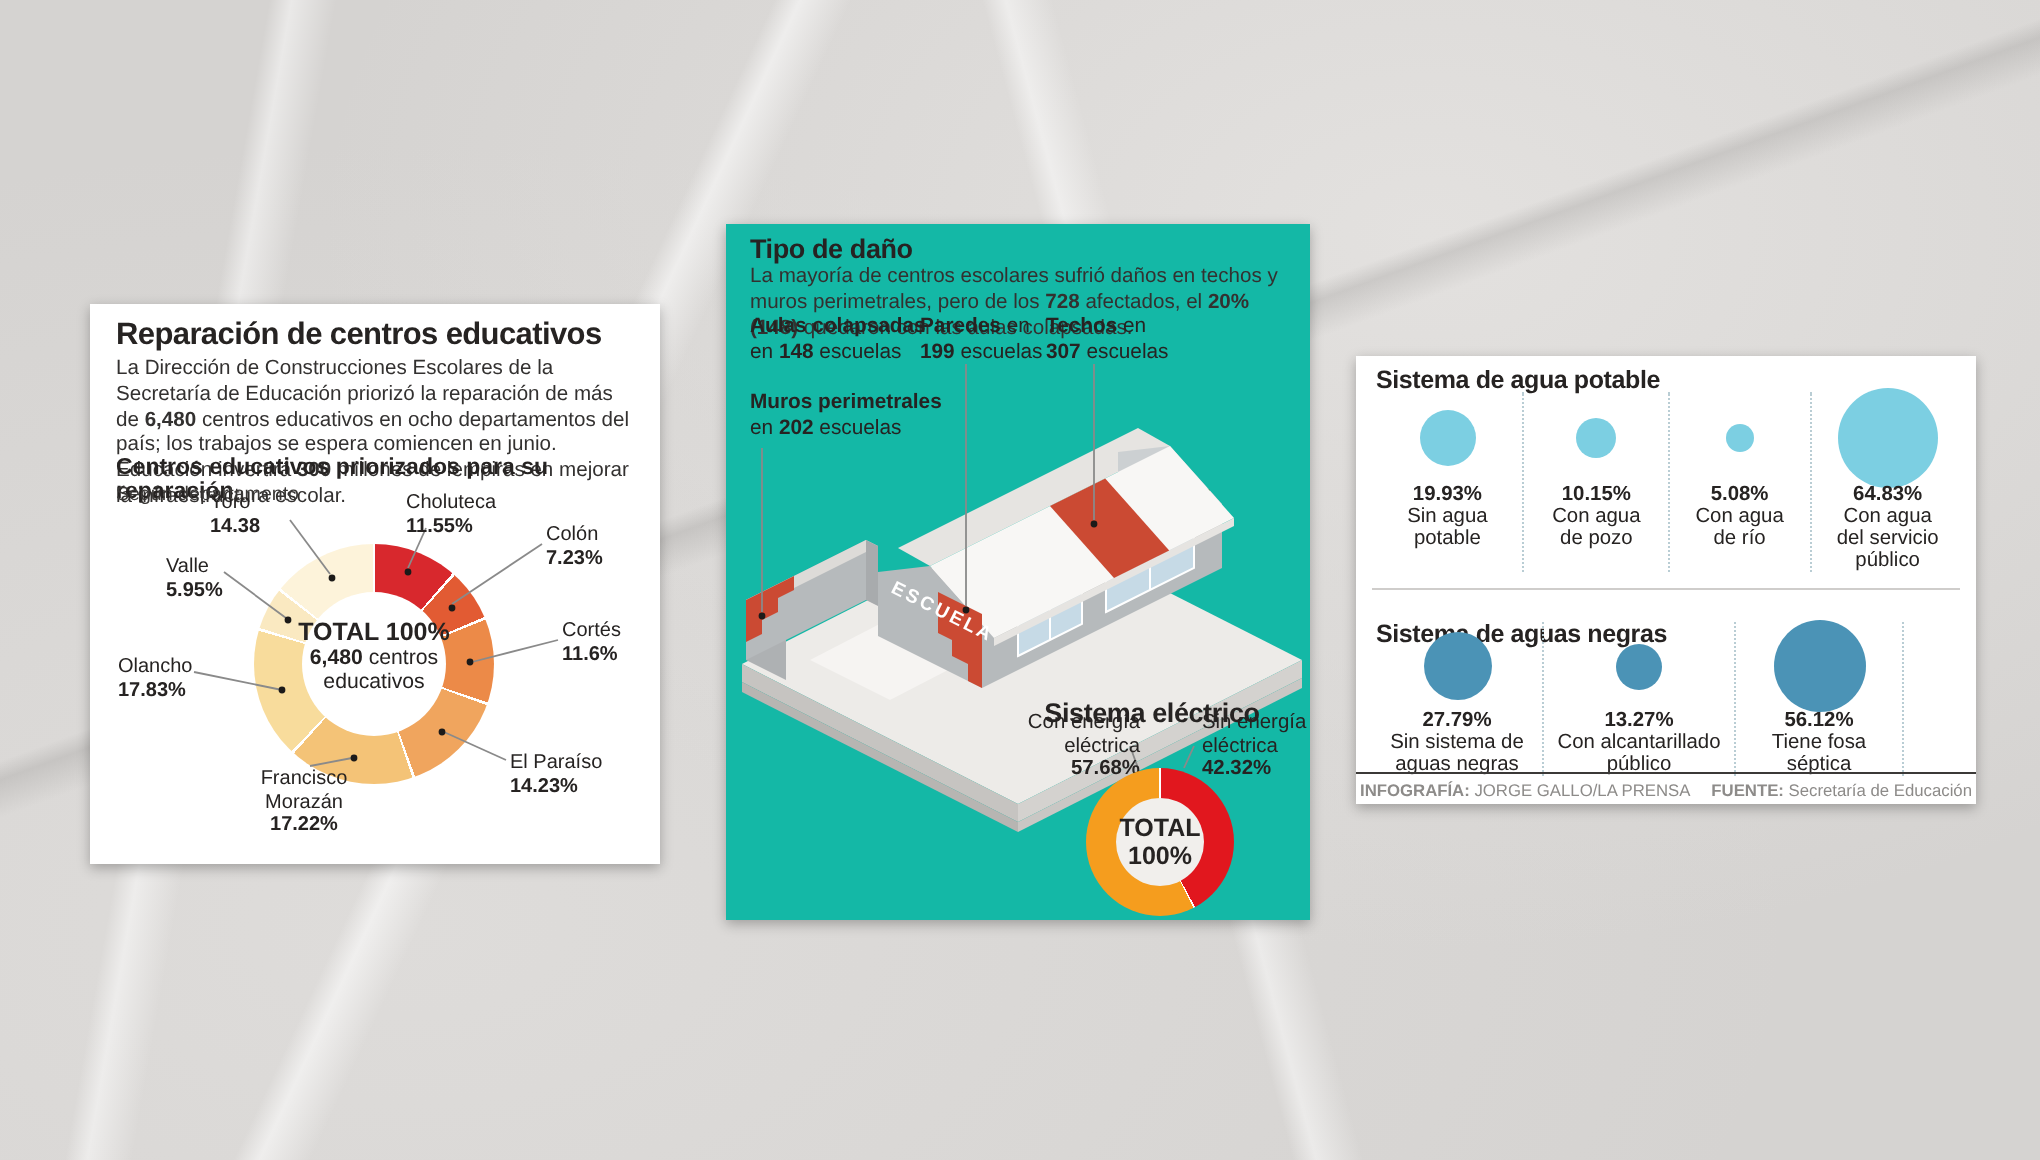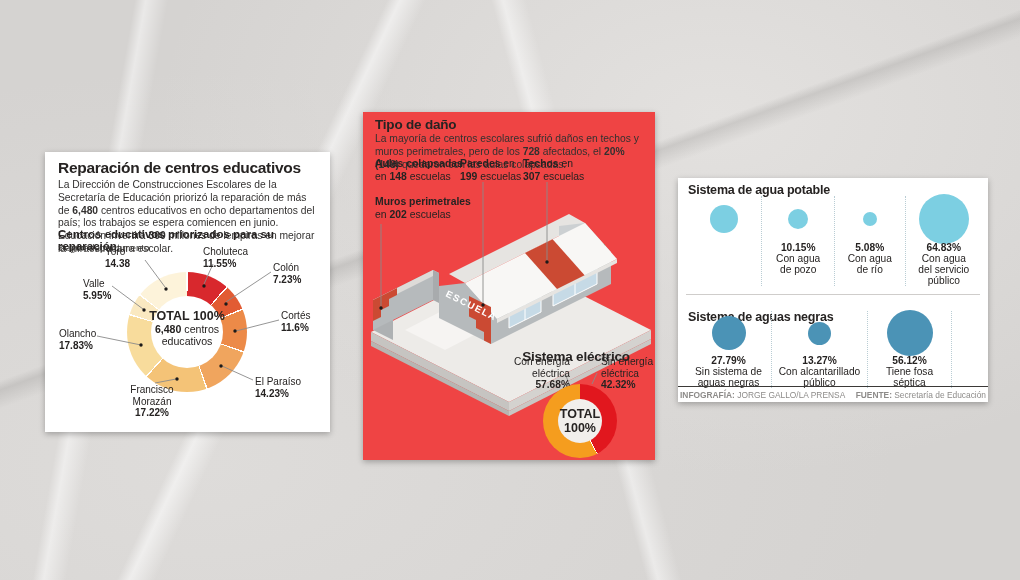--- a/index.html
+++ b/index.html
@@ -12,21 +12,21 @@
       linear-gradient(75deg, rgba(255,255,255,0) 55%, rgba(255,255,255,.5) 56%, rgba(255,255,255,0) 58%),
       linear-gradient(160deg, rgba(160,158,156,0) 40%, rgba(160,158,156,.35) 41%, rgba(160,158,156,0) 43%),
       linear-gradient(100deg, rgba(255,255,255,0) 12%, rgba(255,255,255,.5) 13%, rgba(255,255,255,0) 15%),
       radial-gradient(ellipse at 70% 20%, #e3e1df 0%, rgba(227,225,223,0) 55%),
       radial-gradient(ellipse at 20% 80%, #dedcda 0%, rgba(222,220,218,0) 60%),
       #d5d3d1;
   }
   .abs{position:absolute;}
   .panel{position:absolute;box-shadow:0 2px 6px rgba(0,0,0,.28);}
   .p-left{left:45px;top:152px;width:285px;height:280px;background:#ffffff;}
-  .p-mid{left:363px;top:112px;width:292px;height:348px;background:#ef4444;}
+  .p-mid{left:363px;top:112px;width:292px;height:348px;background:#14b8a6;}
   .p-right{left:678px;top:178px;width:310px;height:224px;background:#ffffff;}
   .t-main{font-size:15.5px;font-weight:bold;letter-spacing:-0.3px;}
   .t-mid{font-size:13.5px;font-weight:bold;letter-spacing:-0.2px;}
   .intro{font-size:10.3px;line-height:1.24;color:#333130;}
   .sub1{font-size:11.5px;font-weight:bold;}
   .sub2{font-size:9.8px;color:#3a3836;}
   .dlabel{font-size:10px;line-height:11.5px;}
   .dlabel b{display:block;}
   .dmg{font-size:10.4px;line-height:12.5px;}
   .donut{border-radius:50%;position:absolute;}
@@ -196,20 +196,25 @@
   </div>
 </div>
 
 <div class="panel p-right">
   <div class="abs rp-h" style="left:10px;top:5px;">Sistema de agua potable</div>
   <div class="abs" style="left:8px;top:18px;right:6px;display:flex;">
     <div class="col dotted" style="width:80px;">
       <div class="bbox" style="height:46px;">
           <div style="width: 28px; height: 28px; border-radius: 50%; background: rgb(124, 207, 226); flex: 0 0 auto;"></div>
         </div>
+      <div class="clabel">
+          <div class="pct">19.93%</div>
+        <div>Sin agua</div>
+        <div>potable</div>
+        </div>
     </div>
     <div class="col dotted" style="width:76px;">
       <div class="bbox" style="height:46px;">
           <div style="width: 20px; height: 20px; border-radius: 50%; background: rgb(124, 207, 226); flex: 0 0 auto;"></div>
         </div>
       <div class="clabel">
           <div class="pct">10.15%</div>
         <div>Con agua</div>
         <div>de pozo</div>
         </div>

